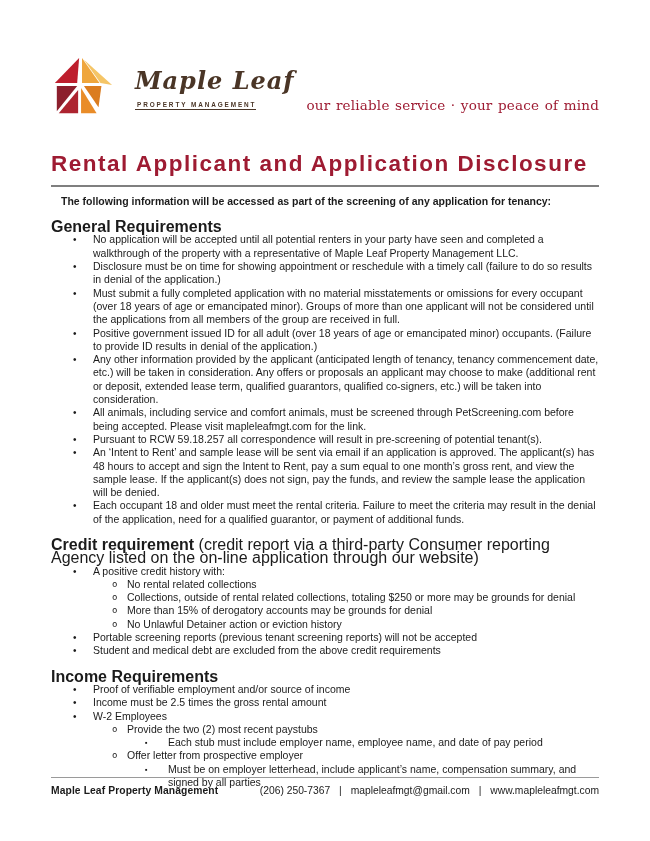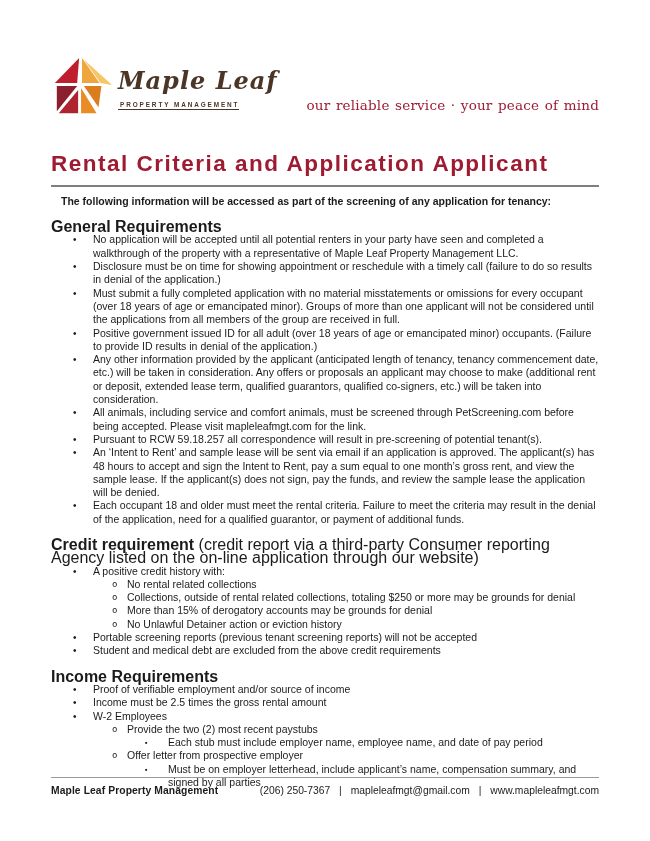--- a/index.html
+++ b/index.html
@@ -3,21 +3,21 @@
 <meta charset="utf-8">
 <style>
   html,body{margin:0;padding:0;background:#ffffff;}
   .page{
     width:650px;height:841px;box-sizing:border-box;
     padding:0 51px;position:relative;background:#fff;overflow:hidden;
     font-family:"Liberation Sans",sans-serif;color:#1b1b1b;
   }
   
   .header{display:flex;justify-content:space-between;align-items:flex-start;padding-top:56px;height:62px;}
-  .logo{display:flex;align-items:flex-start;gap:3px;}
+  .logo{display:flex;align-items:flex-start;gap:20px;}
   .logo-house{width:64px;height:60px;flex:none;}
   .logo-textblock{margin-top:13px;}
   .logo-name{
     font-family:"DejaVu Serif",serif;font-style:italic;font-weight:bold;
     font-size:24px;line-height:1;color:var(--logo-brown);letter-spacing:1px;
   }
   .logo-sub{
     font-size:6.4px;font-weight:bold;letter-spacing:1.9px;color:var(--logo-brown);
     margin-top:2px;padding-left:2px;border-bottom:1px solid var(--logo-brown);
     display:inline-block;padding-bottom:1px;
@@ -68,21 +68,21 @@
         <polygon points="34,30 52,30 49,52" fill="#DB7C1F"></polygon>
       </svg>
       <div class="logo-textblock">
         <div class="logo-name">Maple Leaf</div>
         <div class="logo-sub">PROPERTY MANAGEMENT</div>
       </div>
     </div>
     <div class="tagline">our reliable service · your peace of mind</div>
   </div>
 
-  <h1 class="title">Rental Criteria and Application Applicant</h1>
+  <h1 class="title">Rental Applicant and Application Disclosure</h1>
   <div class="rule"></div>
 
   <p class="intro">The following information will be accessed as part of the screening of any application for tenancy:</p>
 
   <div id="sections">
       <div class="section">
         <p class="section-heading"><span class="b">General Requirements</span></p>
         <div class="li l1">
           <span class="marker">•</span>
           <span class="txt">No application will be accepted until all potential renters in your party have seen and completed a walkthrough of the property with a representative of Maple Leaf Property Management LLC.</span>

